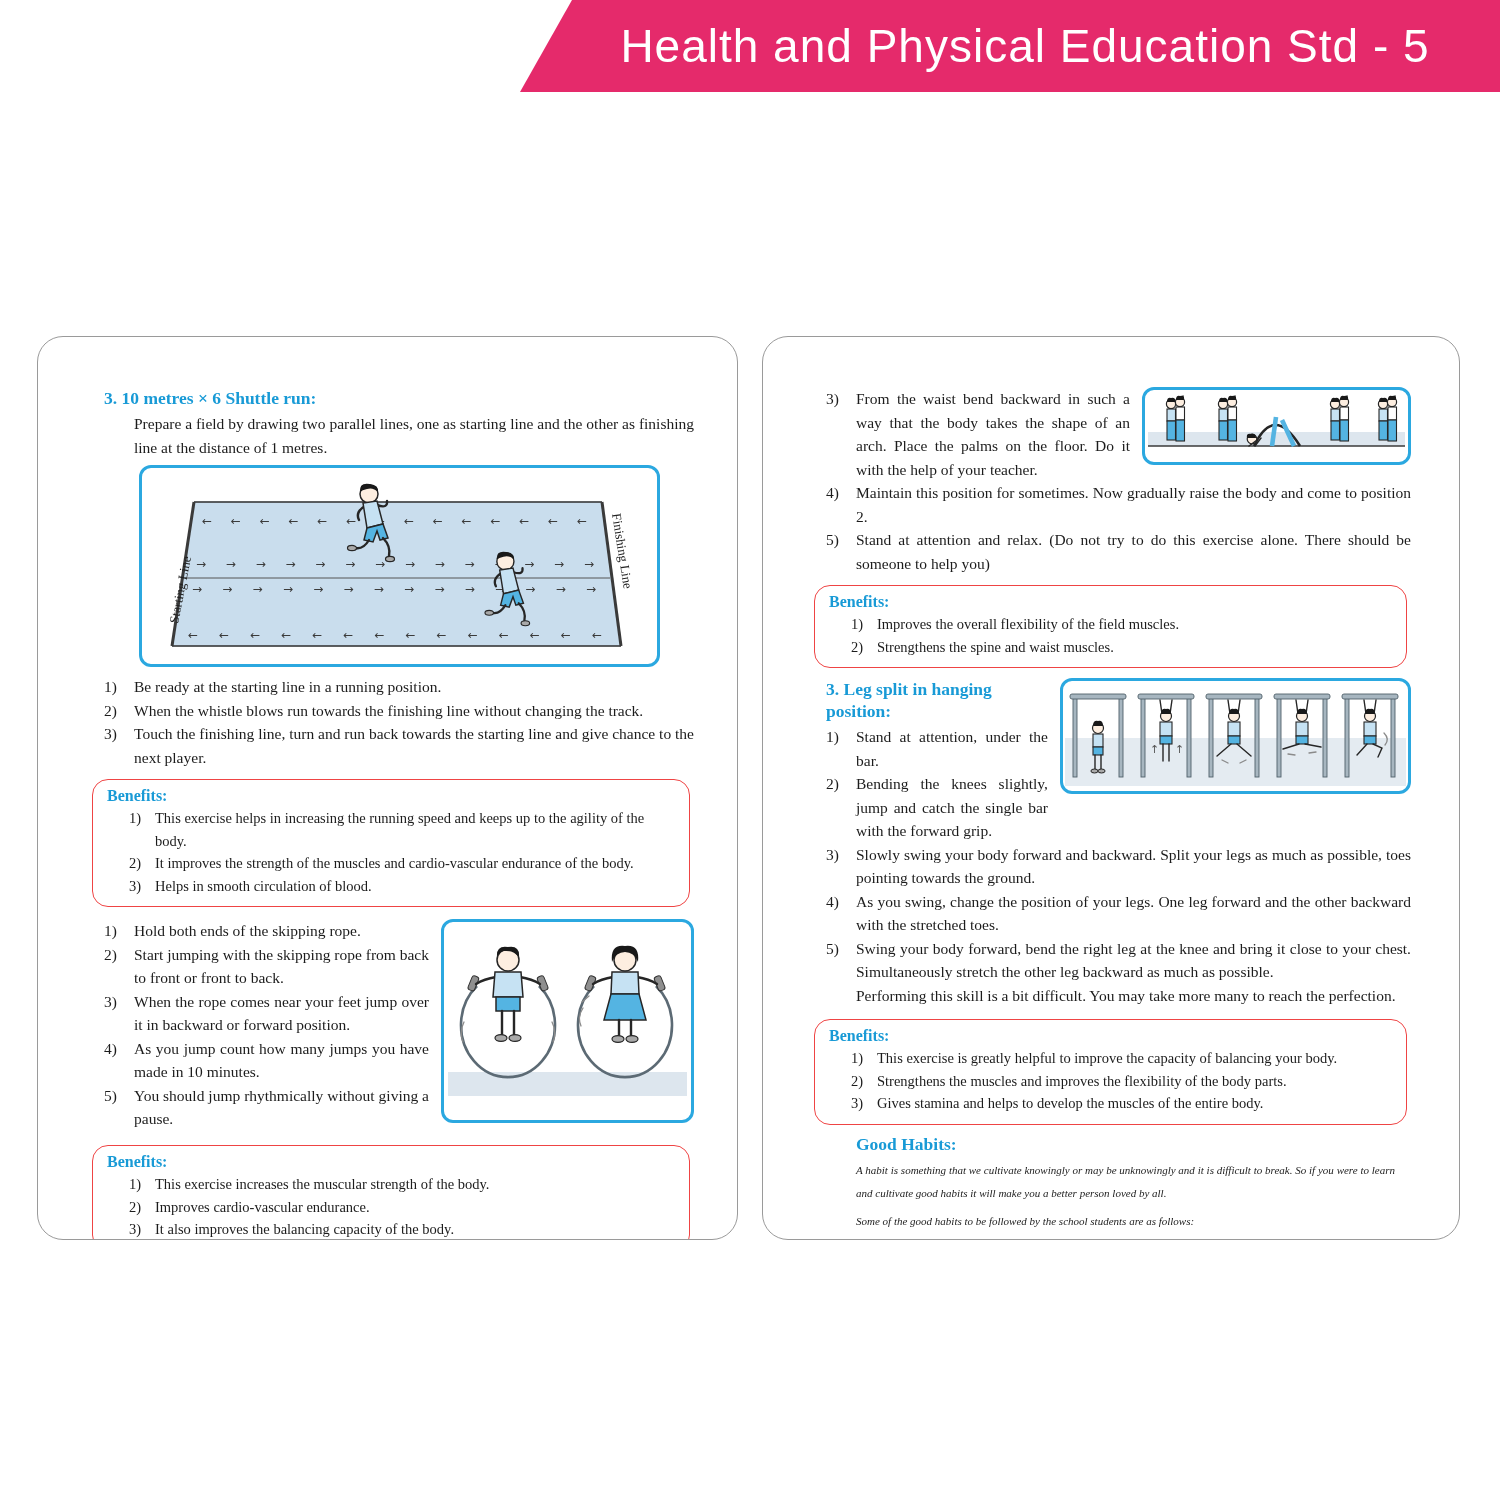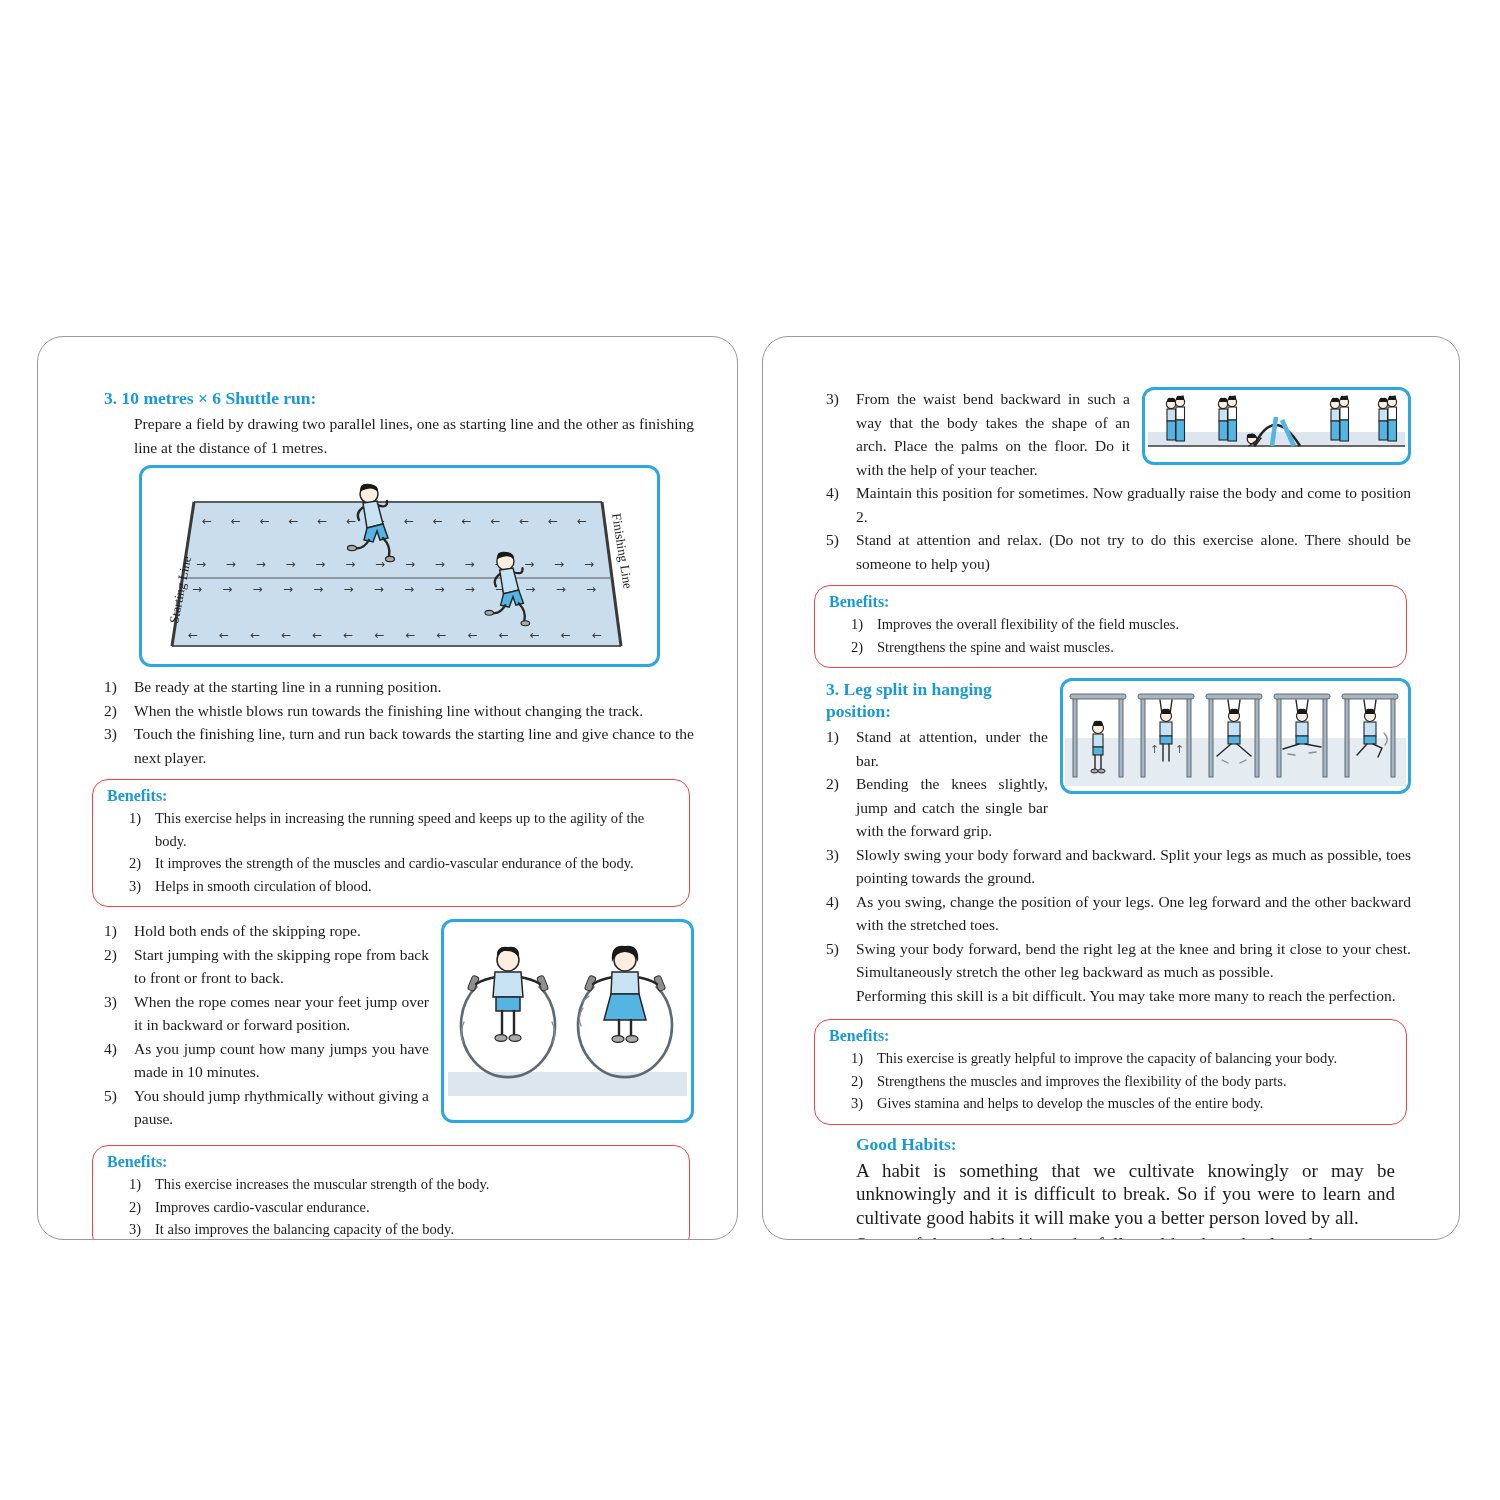--- a/index.html
+++ b/index.html
@@ -28,21 +28,21 @@
   .note{font-size:15.5px;line-height:23.5px;margin-left:30px;text-align:justify;}
 
   .benefits{border:1px solid #ef4444;border-radius:16px;margin:10px 4px 0 -12px;
             padding:5px 14px 9px 14px;background:#fff;}
   .benefits .b-title{color:#189ad6;font-weight:bold;font-size:16px;line-height:22px;}
   .bstep{display:flex;font-size:14.5px;line-height:22.5px;margin-left:22px;}
   .bstep .num{flex:none;width:26px;}
   .bstep .txt{flex:1;}
 
   .good-heading{color:#189ad6;font-weight:bold;font-size:17.5px;line-height:22px;margin:8px 0 4px 30px;}
-  .good-para{font-size:19px;line-height:23.5px;text-align:justify;margin:0 16px 4px 30px;}
+  .good-para{font-size:11px;line-height:23.5px;text-align:justify;margin:0 16px 4px 30px;font-style:italic;}
 
   
   .figbox{border:3px solid #2ba8e0;border-radius:12px;background:#fff;box-sizing:content-box;}
   .fig-track{width:515px;height:196px;margin:6px auto 8px auto;}
   .fig-right{float:right;}
   .fig-skip{width:247px;height:198px;margin:0 0 8px 12px;}
   .fig-bend{width:263px;height:72px;margin:0 0 10px 12px;}
   .fig-hang{width:345px;height:110px;margin:0 0 8px 12px;}
   .clear{clear:both;}
   svg{display:block;}
@@ -50,20 +50,23 @@
   .lbl{font-size:13px;fill:#222;}
   .limb{stroke:#262626;stroke-width:2.4;fill:none;stroke-linecap:round;}
   .thin{stroke:#262626;stroke-width:1.4;fill:none;stroke-linecap:round;}
   .motion{stroke:#8a8a8a;stroke-width:1.3;fill:none;stroke-linecap:round;}
 </style>
 </head>
 <body>
 
 <div id="canvas">
 
+  <div class="banner">
+    <div class="title">Health and Physical Education Std - 5</div>
+  </div>
 
   <div class="page page-left">
 
     <div class="sec-heading">3. 10 metres × 6 Shuttle run:</div>
     <div class="intro">Prepare a field by drawing two parallel lines, one as starting line and the other as finishing line at the distance of 1 metres.</div>
 
     <div class="figbox fig-track">
       <svg viewBox="0 0 515 196" width="515" height="196">
         <polygon points="52,34 460,34 479,178 30,178" fill="#c9dded" stroke="#8d9ca8" stroke-width="1"></polygon>
         <line x1="52" y1="34" x2="30" y2="178" stroke="#3a3a3a" stroke-width="3"></line>

